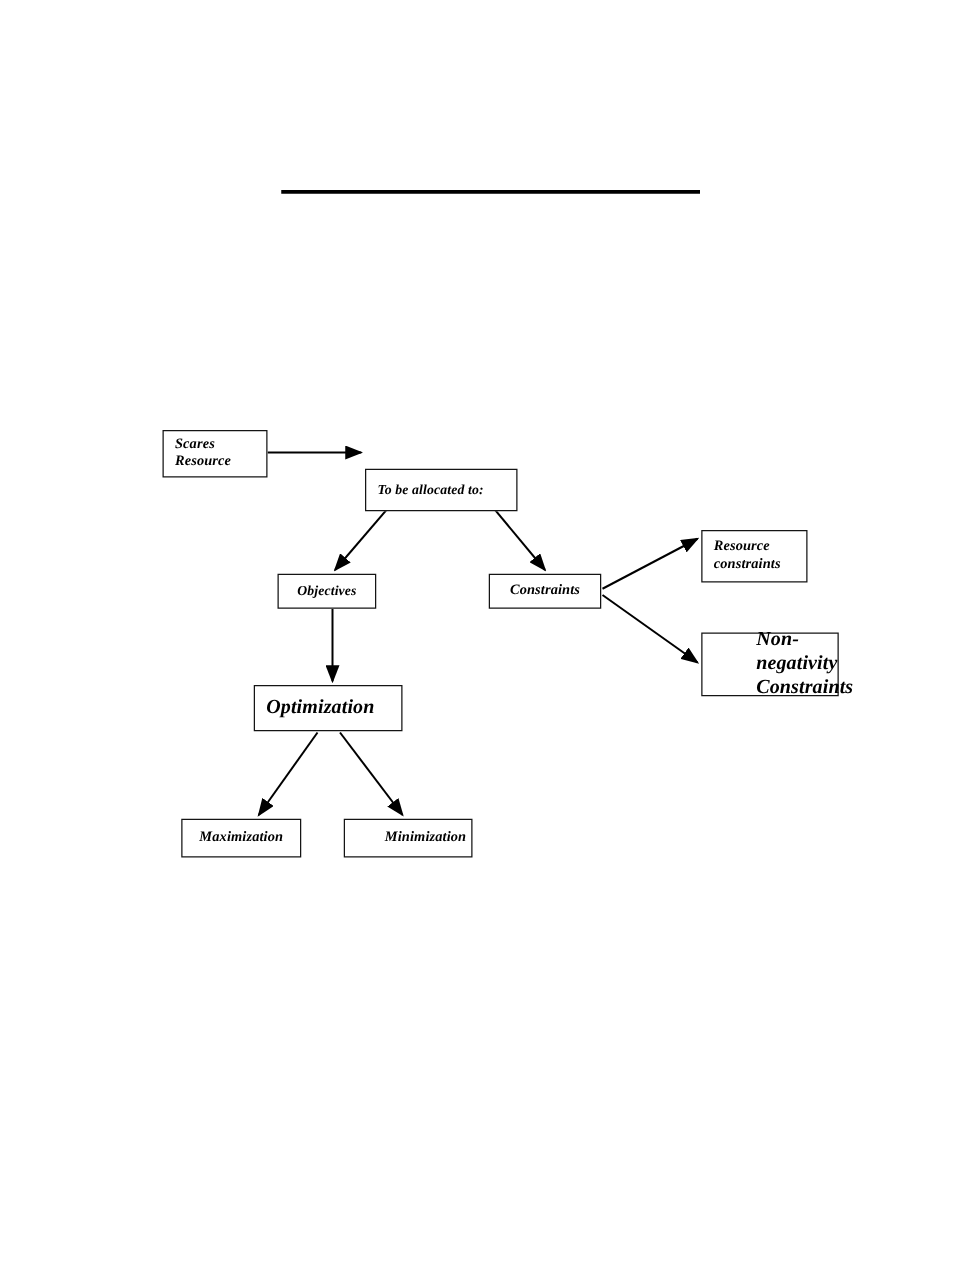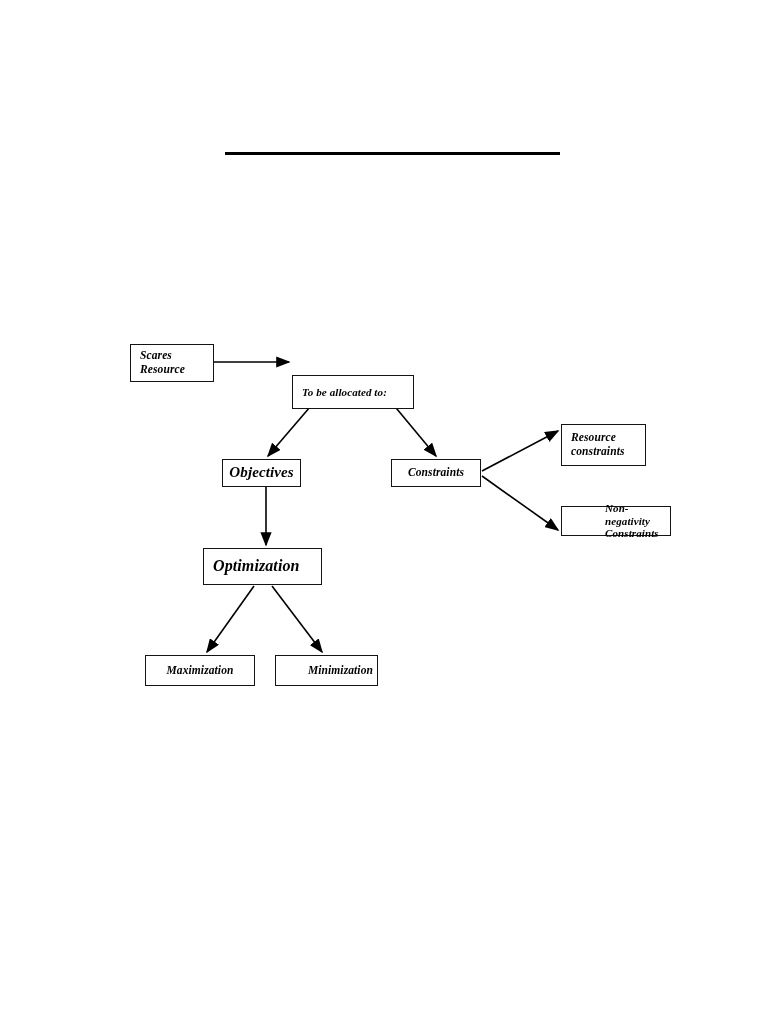--- a/index.html
+++ b/index.html
@@ -83,38 +83,38 @@
   </svg>
 
   <div id="node-layer">
       <div class="node" style="left: 130px; top: 328px; width: 84px; height: 38px; font-size: 11.5px;">
         <span class="lbl">Scares
 Resource</span>
       </div>
       <div class="node" style="left: 292px; top: 328px; width: 122px; height: 34px; font-size: 11px; margin-top: 31px;">
         <span class="lbl">To be allocated to:</span>
       </div>
-      <div class="node center" style="left: 222px; top: 443px; width: 79px; height: 28px; font-size: 15px;">
+      <div class="node center" style="left: 222px; top: 443px; width: 79px; height: 28px; font-size: 11px;">
         <span class="lbl">Objectives</span>
       </div>
       <div class="node center" style="left: 391px; top: 443px; width: 90px; height: 28px; font-size: 11.5px;">
         <span class="lbl">Constraints</span>
       </div>
       <div class="node" style="left: 561px; top: 408px; width: 85px; height: 42px; font-size: 11.5px;">
         <span class="lbl">Resource
 constraints</span>
       </div>
-      <div class="node" style="left: 561px; top: 490px; width: 110px; height: 30px; font-size: 11px; padding-left: 43px;">
+      <div class="node" style="left: 561px; top: 490px; width: 110px; height: 51px; font-size: 16px; padding-left: 43px;">
         <span class="lbl">Non-negativity
 Constraints</span>
       </div>
       <div class="node" style="left: 203px; top: 532px; width: 119px; height: 37px; font-size: 16px;">
         <span class="lbl">Optimization</span>
       </div>
-      <div class="node center" style="left: 145px; top: 639px; width: 110px; height: 31px; font-size: 11.5px;">
+      <div class="node center" style="left: 145px; top: 639px; width: 96px; height: 31px; font-size: 11.5px;">
         <span class="lbl">Maximization</span>
       </div>
       <div class="node center" style="left: 275px; top: 639px; width: 103px; height: 31px; font-size: 11.5px; justify-content: flex-end;">
         <span class="lbl">Minimization</span>
       </div>
     </div>
 
 </div>
 
 </body></html>

